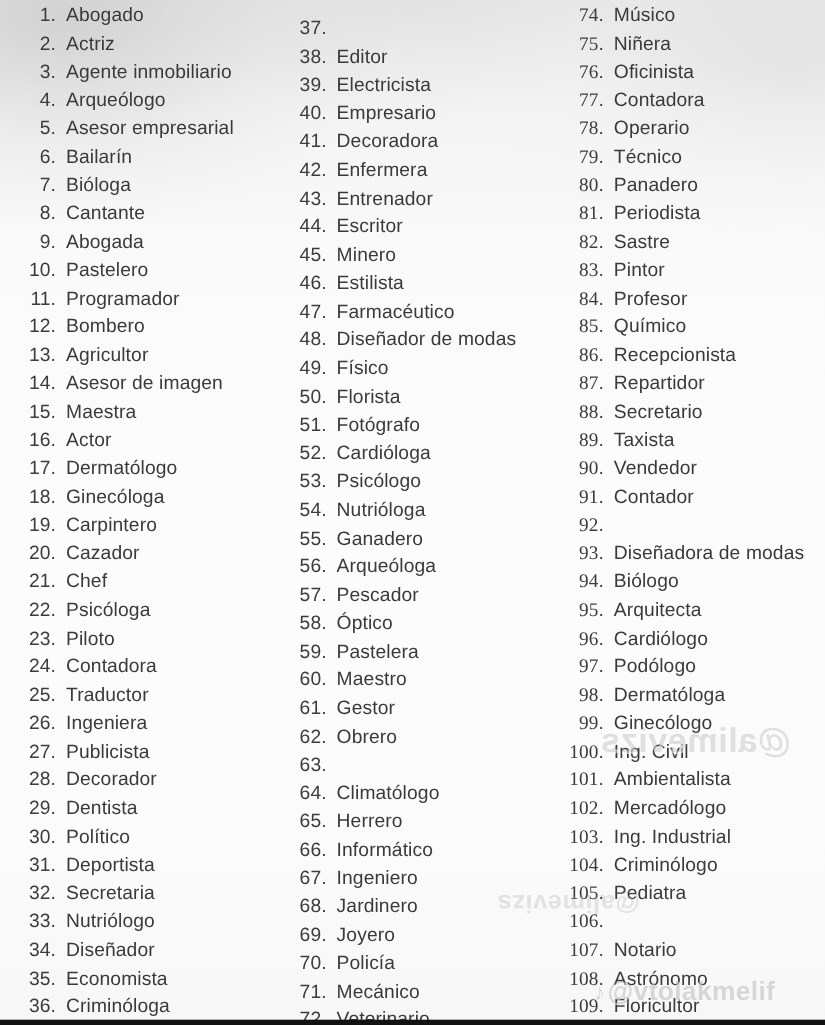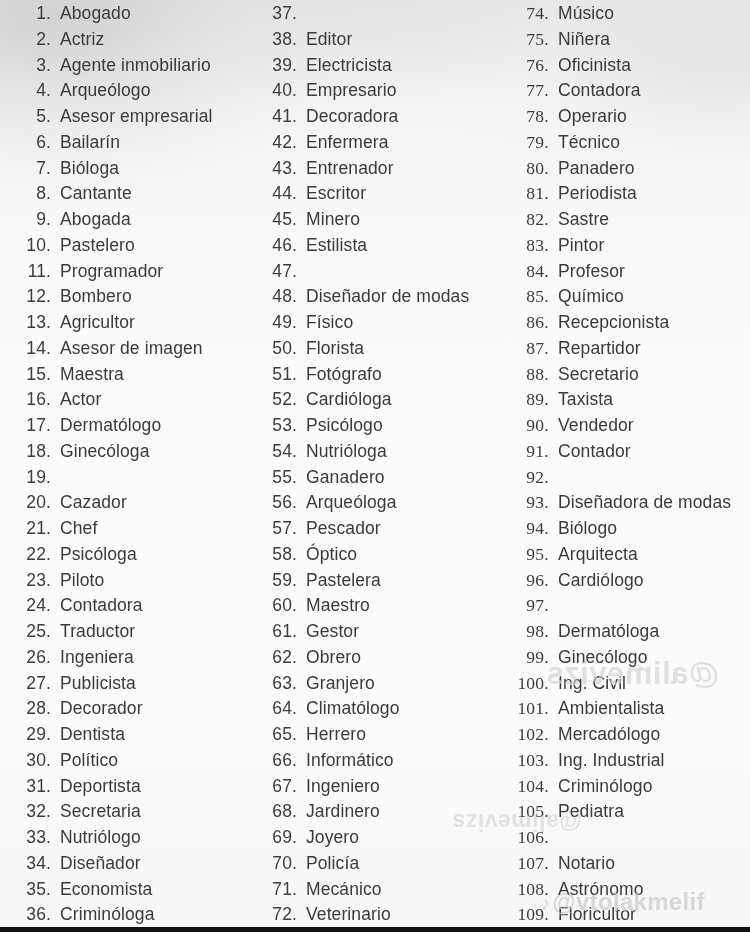--- a/index.html
+++ b/index.html
@@ -59,21 +59,21 @@
     white-space: nowrap;
   }
 
   .entry .num {
     flex: 0 0 auto;
     text-align: right;
     font-size: 17.5px;
     color: #3c3c3c;
   }
   .col-1 .num { width: 40px; }
-  .col-2 .num { width: 40px; }
+  .col-2 .num { width: 40px; margin-top: 12px; }
   .col-3 .num { width: 52px; font-family: Liberation Serif, serif; }
 
   .entry .dot {
     flex: 0 0 auto;
     width: 14px;
     color: #3c3c3c;
   }
 
   .entry .label {
     flex: 1 1 auto;
@@ -221,20 +221,21 @@
           <span class="label">Dermatólogo</span>
         </div>
         <div class="entry">
           <span class="num">18</span>
           <span class="dot">.</span>
           <span class="label">Ginecóloga</span>
         </div>
         <div class="entry">
           <span class="num">19</span>
           <span class="dot">.</span>
+          <span class="label">Carpintero</span>
         </div>
         <div class="entry">
           <span class="num">20</span>
           <span class="dot">.</span>
           <span class="label">Cazador</span>
         </div>
         <div class="entry">
           <span class="num">21</span>
           <span class="dot">.</span>
           <span class="label">Chef</span>
@@ -361,20 +362,21 @@
           <span class="label">Minero</span>
         </div>
         <div class="entry">
           <span class="num">46</span>
           <span class="dot">.</span>
           <span class="label">Estilista</span>
         </div>
         <div class="entry">
           <span class="num">47</span>
           <span class="dot">.</span>
+          <span class="label">Farmacéutico</span>
         </div>
         <div class="entry">
           <span class="num">48</span>
           <span class="dot">.</span>
           <span class="label">Diseñador de modas</span>
         </div>
         <div class="entry">
           <span class="num">49</span>
           <span class="dot">.</span>
           <span class="label">Físico</span>
@@ -440,21 +442,20 @@
           <span class="label">Gestor</span>
         </div>
         <div class="entry">
           <span class="num">62</span>
           <span class="dot">.</span>
           <span class="label">Obrero</span>
         </div>
         <div class="entry">
           <span class="num">63</span>
           <span class="dot">.</span>
-          <span class="label">Granjero</span>
         </div>
         <div class="entry">
           <span class="num">64</span>
           <span class="dot">.</span>
           <span class="label">Climatólogo</span>
         </div>
         <div class="entry">
           <span class="num">65</span>
           <span class="dot">.</span>
           <span class="label">Herrero</span>
@@ -611,20 +612,21 @@
           <span class="label">Arquitecta</span>
         </div>
         <div class="entry">
           <span class="num">96</span>
           <span class="dot">.</span>
           <span class="label">Cardiólogo</span>
         </div>
         <div class="entry">
           <span class="num">97</span>
           <span class="dot">.</span>
+          <span class="label">Podólogo</span>
         </div>
         <div class="entry">
           <span class="num">98</span>
           <span class="dot">.</span>
           <span class="label">Dermatóloga</span>
         </div>
         <div class="entry">
           <span class="num">99</span>
           <span class="dot">.</span>
           <span class="label">Ginecólogo</span>

